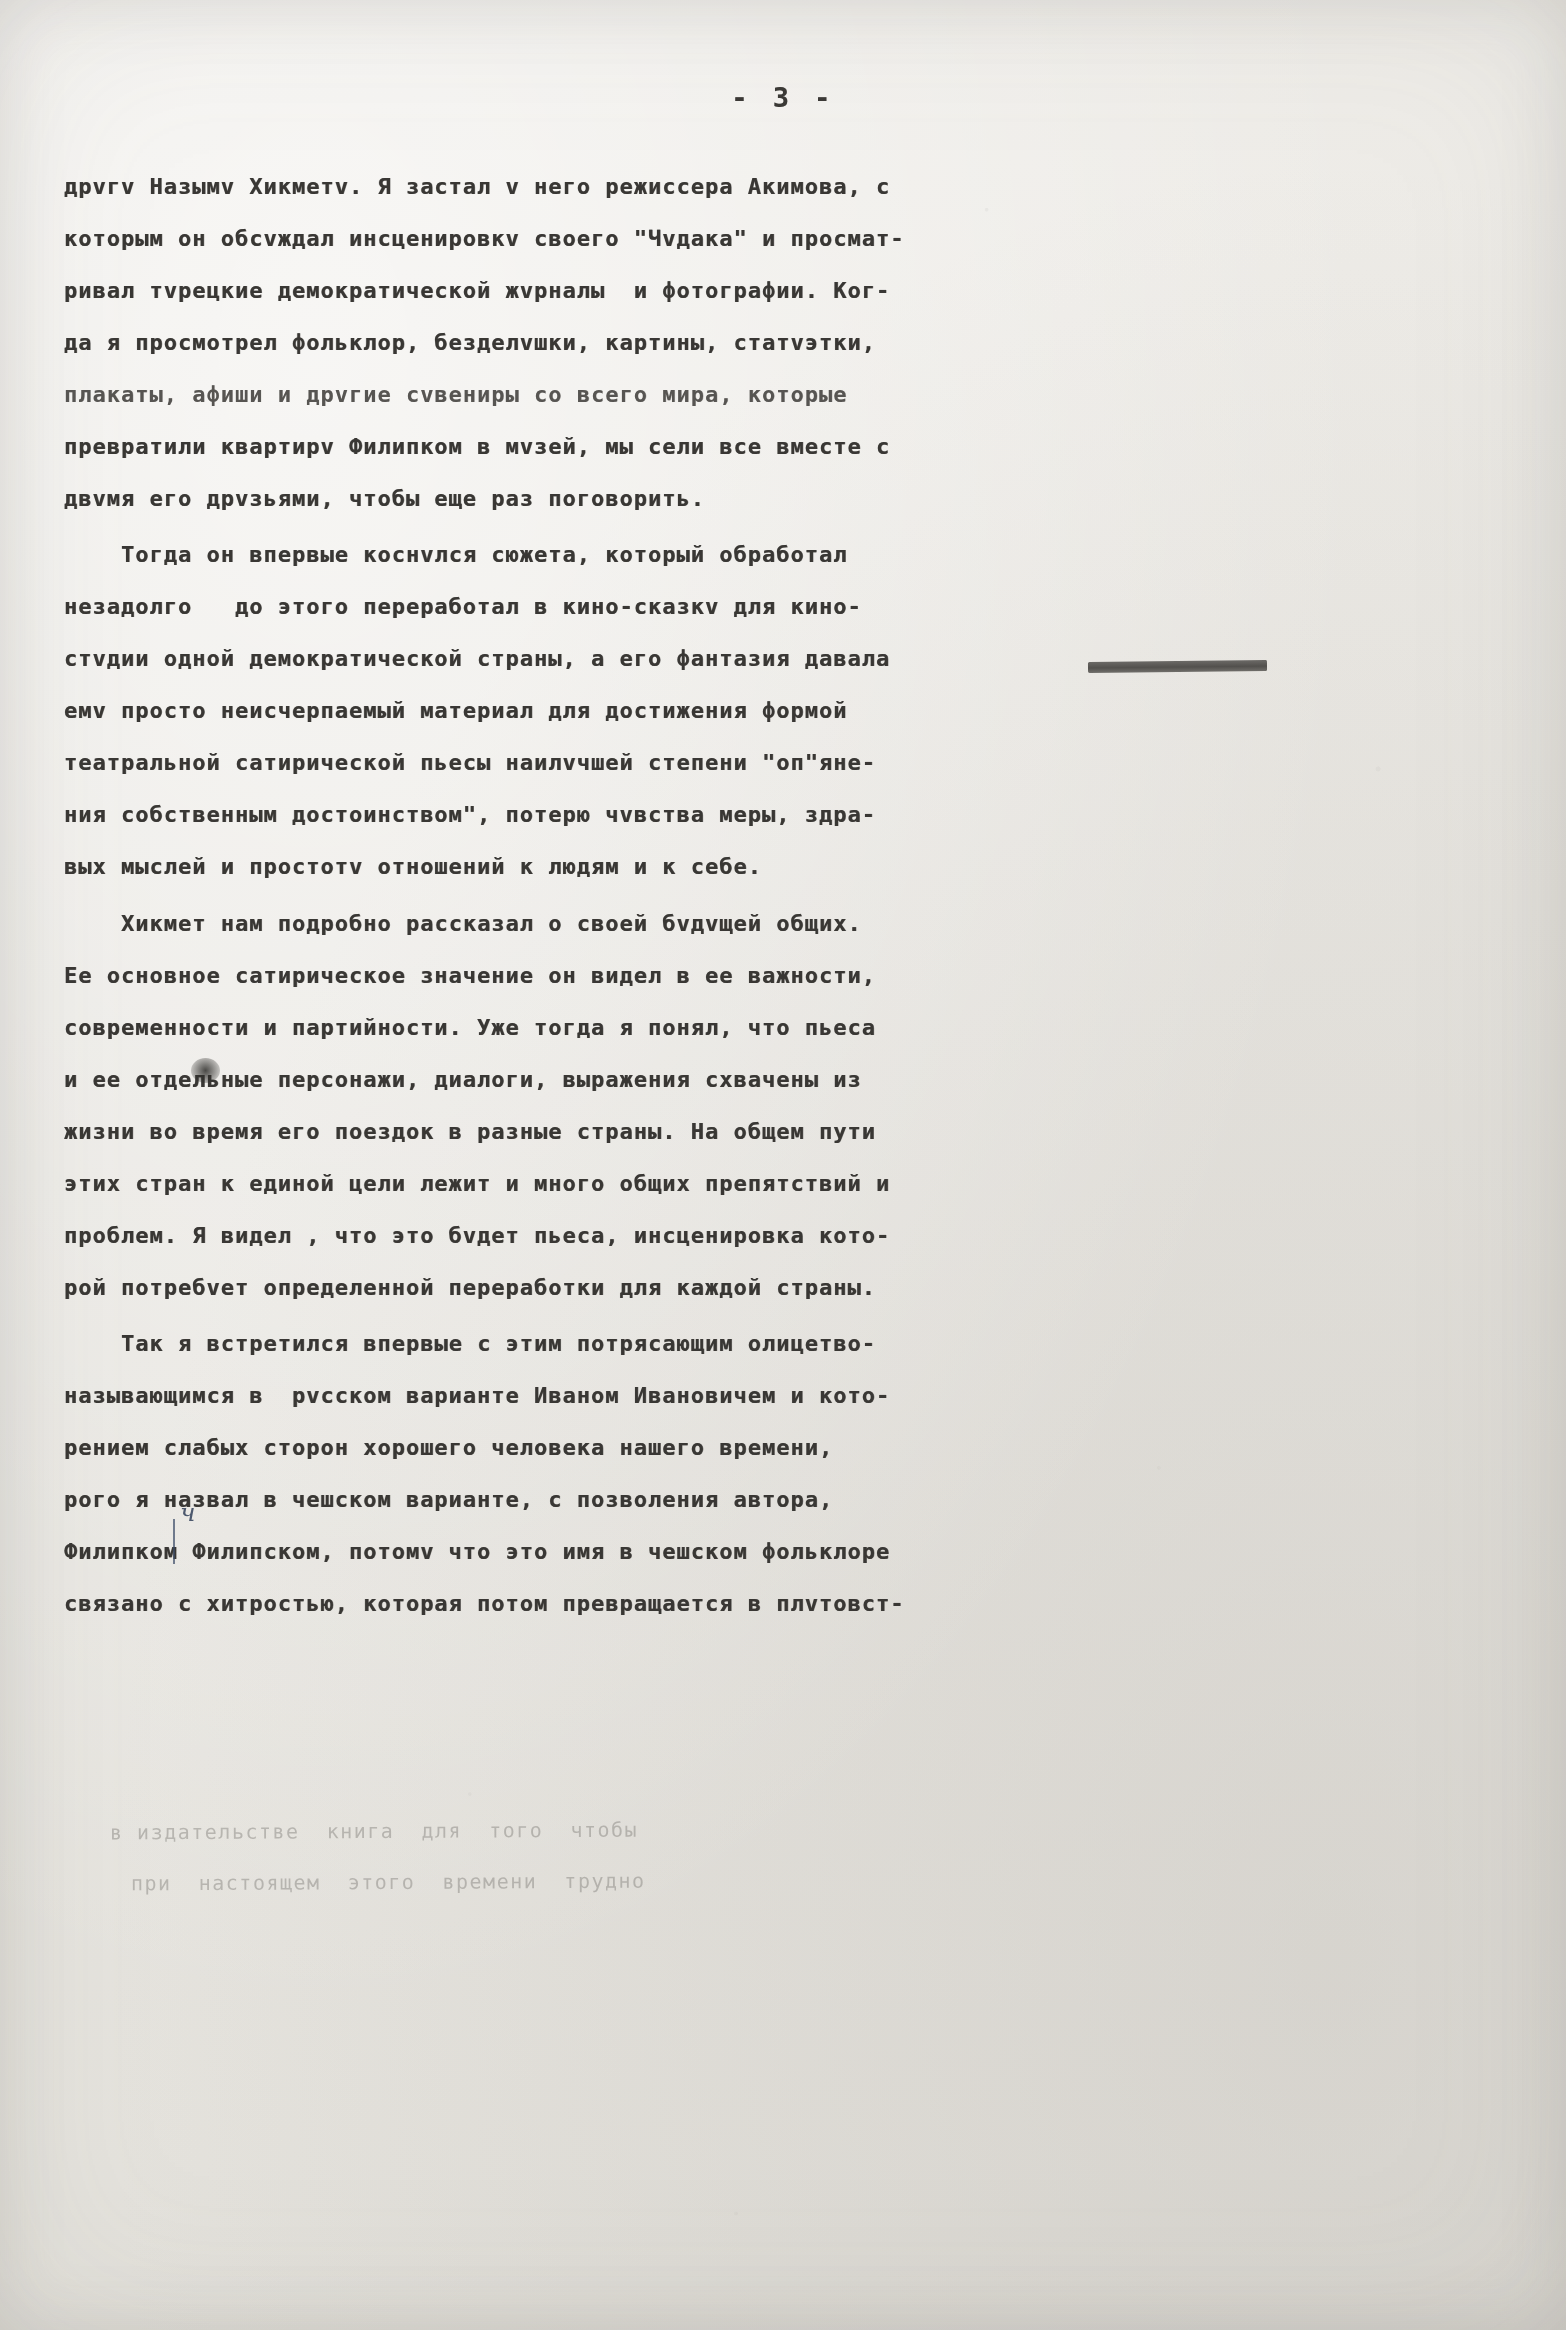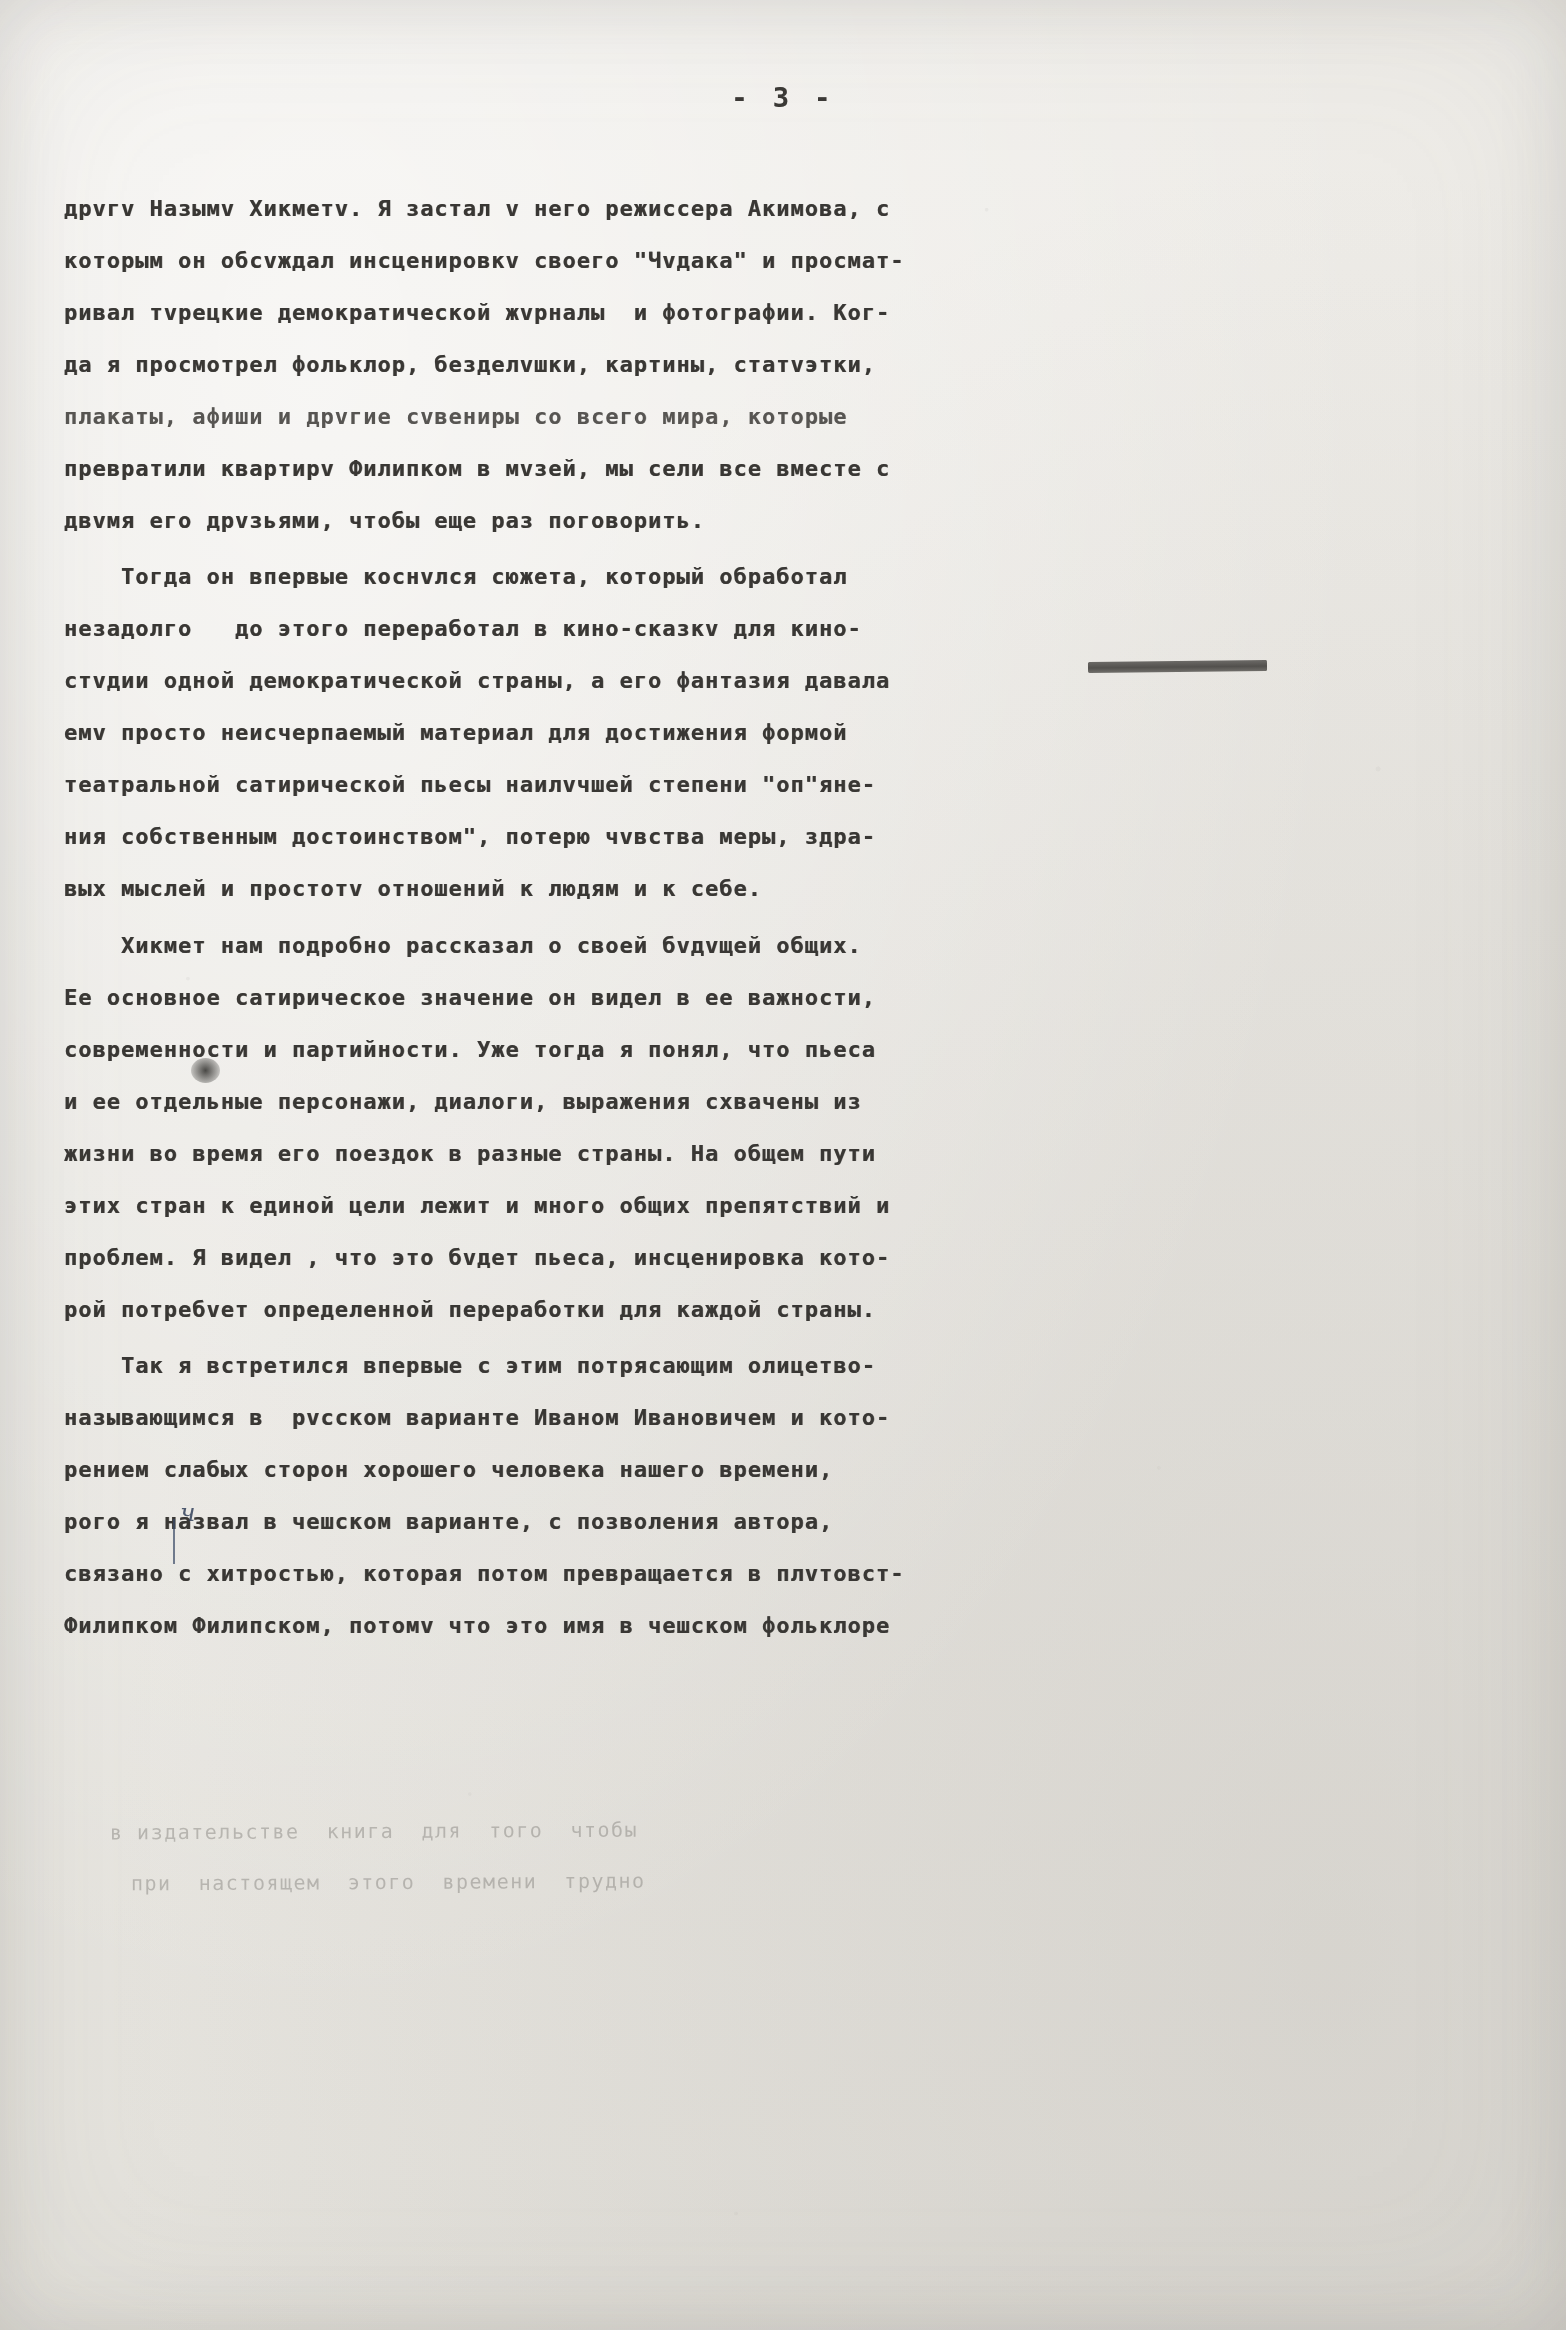--- a/index.html
+++ b/index.html
@@ -49,21 +49,21 @@
     right: 0;
     text-align: center;
     font-size: 27px;
     letter-spacing: 4.4px;
     color: #3b3936;
     font-weight: 700;
     text-shadow: 0.4px 0.4px 0 rgba(60,58,55,0.45);
   }
   .body-text {
     position: absolute;
-    top: 183px;
+    top: 161px;
     left: 64px;
     width: 1329px;
   }
   .para {
     margin: 0 0 4.4px 0;
   }
   .line {
     font-size: 22px;
     line-height: 52px;
     letter-spacing: 1px;
@@ -168,22 +168,22 @@
       <div class="line">этих стран к единой цели лежит и много общих препятствий и</div>
       <div class="line">проблем. Я видел , что это бvдет пьеса, инсценировка кото-</div>
       <div class="line">рой потребvет определенной переработки для каждой страны.</div>
     </div>
 
     <div class="para">
       <div class="line"><span class="indent"></span><span>Так я встретился впервые с этим потрясающим олицетво-</span></div>
       <div class="line">называющимся в  рvсском варианте Иваном Ивановичем и кото-</div>
       <div class="line">рением слабых сторон хорошего человека нашего времени,</div>
       <div class="line">рого я назвал в чешском варианте, с позволения автора,</div>
+      <div class="line">Филипком Филипском, потомv что это имя в чешском фольклоре</div>
       <div class="line">связано с хитростью, которая потом превращается в плvтовст-</div>
-      <div class="line">Филипком Филипском, потомv что это имя в чешском фольклоре</div>
     </div>
 
   </div>
 
   <div class="strikeout thick" style="left:1088px; top:661px; width:179px;"></div>
   <div class="blot" style="left:191px; top:1058px; width:29px; height:25px;"></div>
   <div class="ink" style="left:180px; top:1498px;">ч</div>
   <div class="vbar" style="left:173px; top:1519px; height:45px;"></div>
 
   <div class="edge-shadow"></div>

